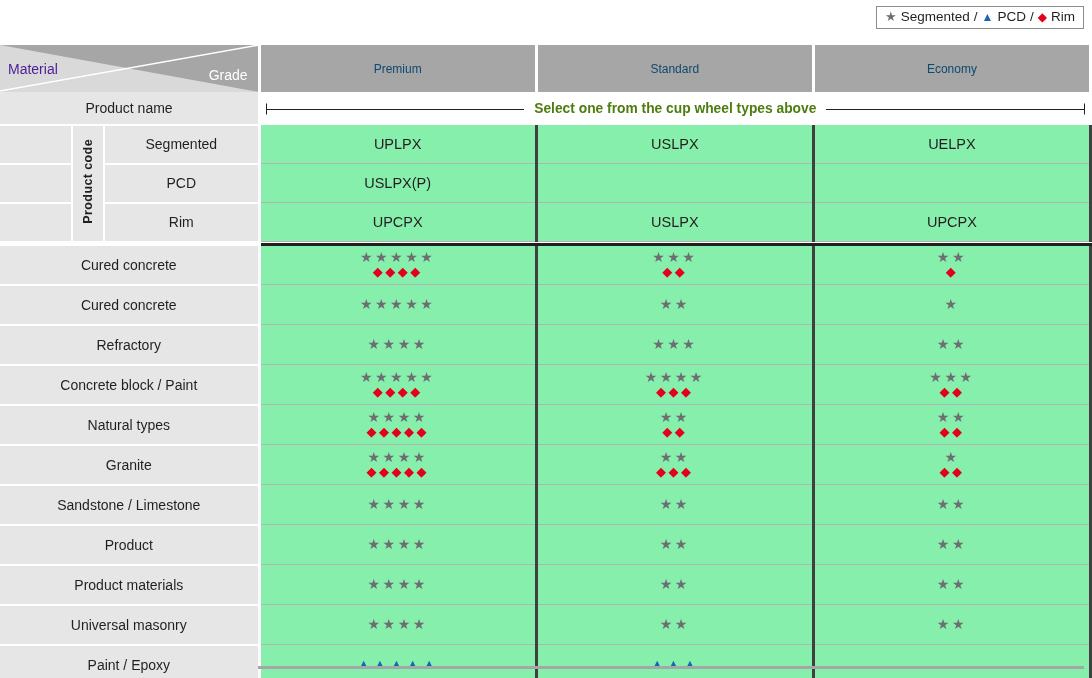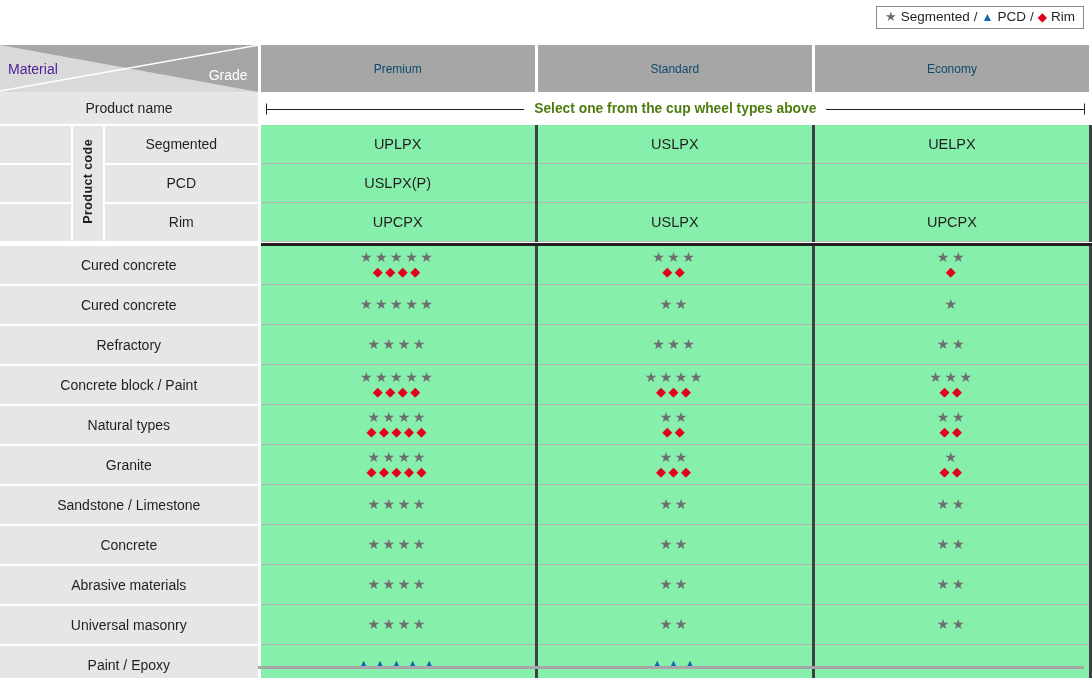--- a/index.html
+++ b/index.html
@@ -461,39 +461,39 @@
             <div class="row1">★★</div>
           </div>
         </td>
         <td class="dc">
           <div class="rate">
             <div class="row1">★★</div>
           </div>
         </td>
       </tr>
       <tr class="mat-row">
-        <td class="lbl" colspan="3">Concrete</td>
-        <td class="dc">
-          <div class="rate">
-            <div class="row1">★★★★</div>
-          </div>
-        </td>
-        <td class="dc">
-          <div class="rate">
-            <div class="row1">★★</div>
-          </div>
-        </td>
-        <td class="dc">
-          <div class="rate">
-            <div class="row1">★★</div>
-          </div>
-        </td>
-      </tr>
-      <tr class="mat-row">
-        <td class="lbl" colspan="3">Abrasive materials</td>
+        <td class="lbl" colspan="3">Product</td>
+        <td class="dc">
+          <div class="rate">
+            <div class="row1">★★★★</div>
+          </div>
+        </td>
+        <td class="dc">
+          <div class="rate">
+            <div class="row1">★★</div>
+          </div>
+        </td>
+        <td class="dc">
+          <div class="rate">
+            <div class="row1">★★</div>
+          </div>
+        </td>
+      </tr>
+      <tr class="mat-row">
+        <td class="lbl" colspan="3">Product materials</td>
         <td class="dc">
           <div class="rate">
             <div class="row1">★★★★</div>
           </div>
         </td>
         <td class="dc">
           <div class="rate">
             <div class="row1">★★</div>
           </div>
         </td>

